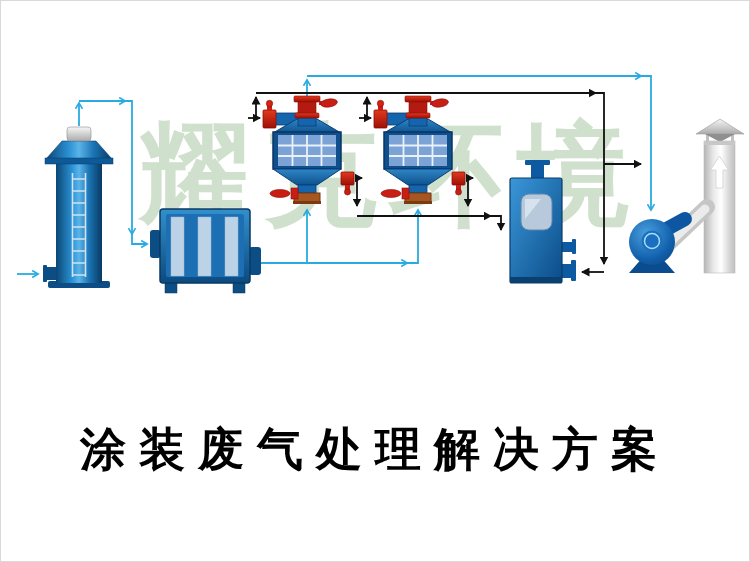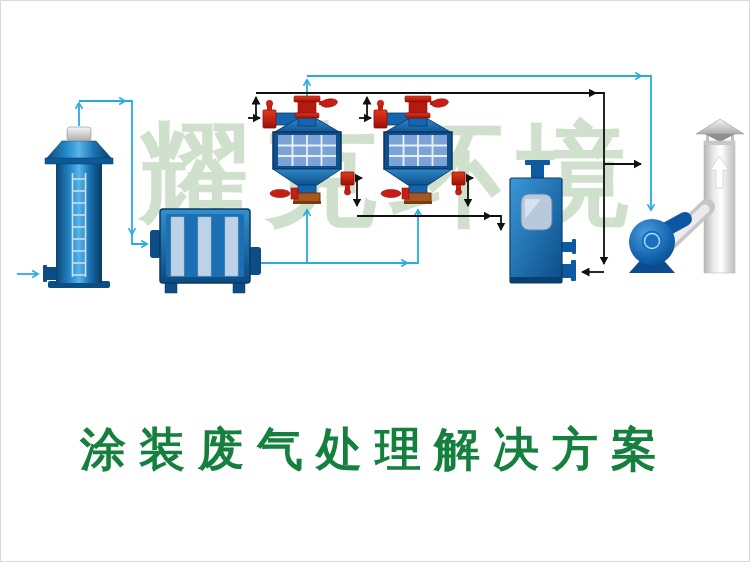--- a/index.html
+++ b/index.html
@@ -11,21 +11,21 @@
   .watermark{
     position:absolute;left:138px;top:118px;z-index:1;
     font-size:112px;font-weight:700;letter-spacing:14px;line-height:1;
     color:#cfe0cc;white-space:nowrap;user-select:none;
     font-family:"DejaVu Serif", serif;
   }
   .diagram-svg{position:absolute;left:0;top:0;z-index:2;}
   .title{
     position:absolute;left:0;right:0;top:418px;z-index:3;
     text-align:center;font-size:46px;font-weight:700;letter-spacing:13px;
-    color:#15803d;white-space:nowrap;
+    color:#000000;white-space:nowrap;
     font-family:"DejaVu Serif", serif;
   }
 </style>
 </head>
 <body>
 
 <div class="canvas">
 
   <div class="watermark">耀克环境</div>
 

